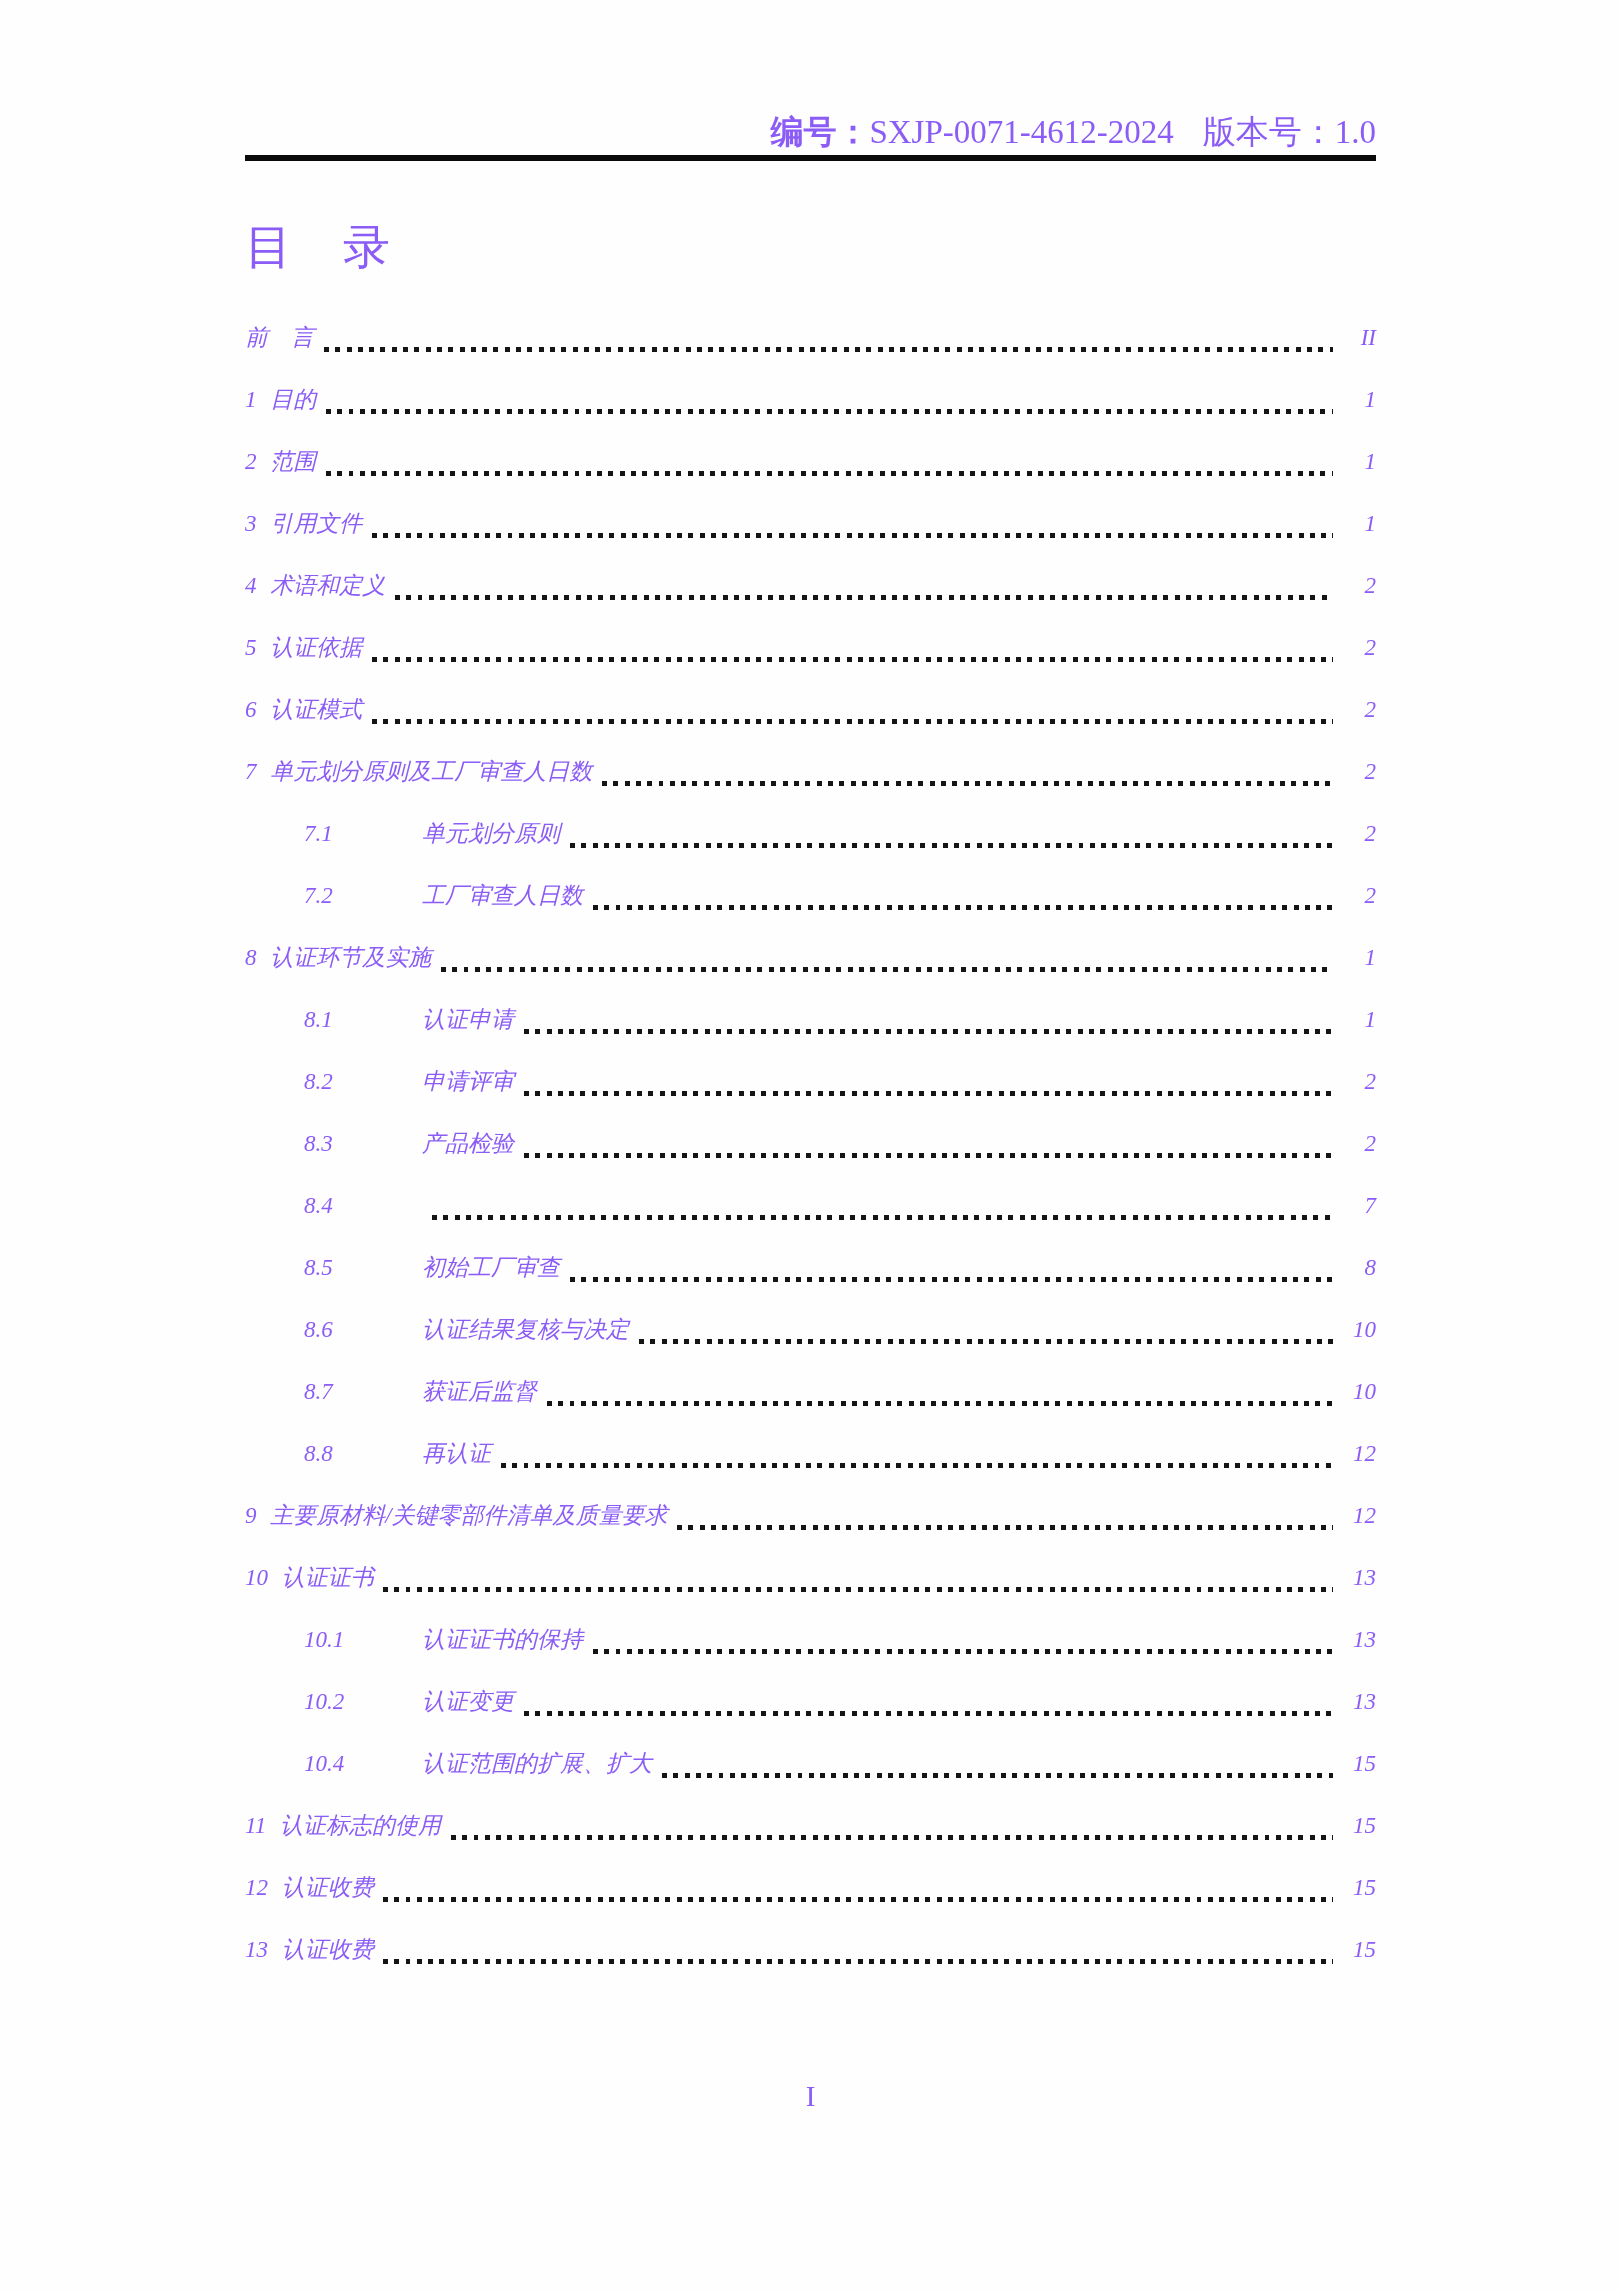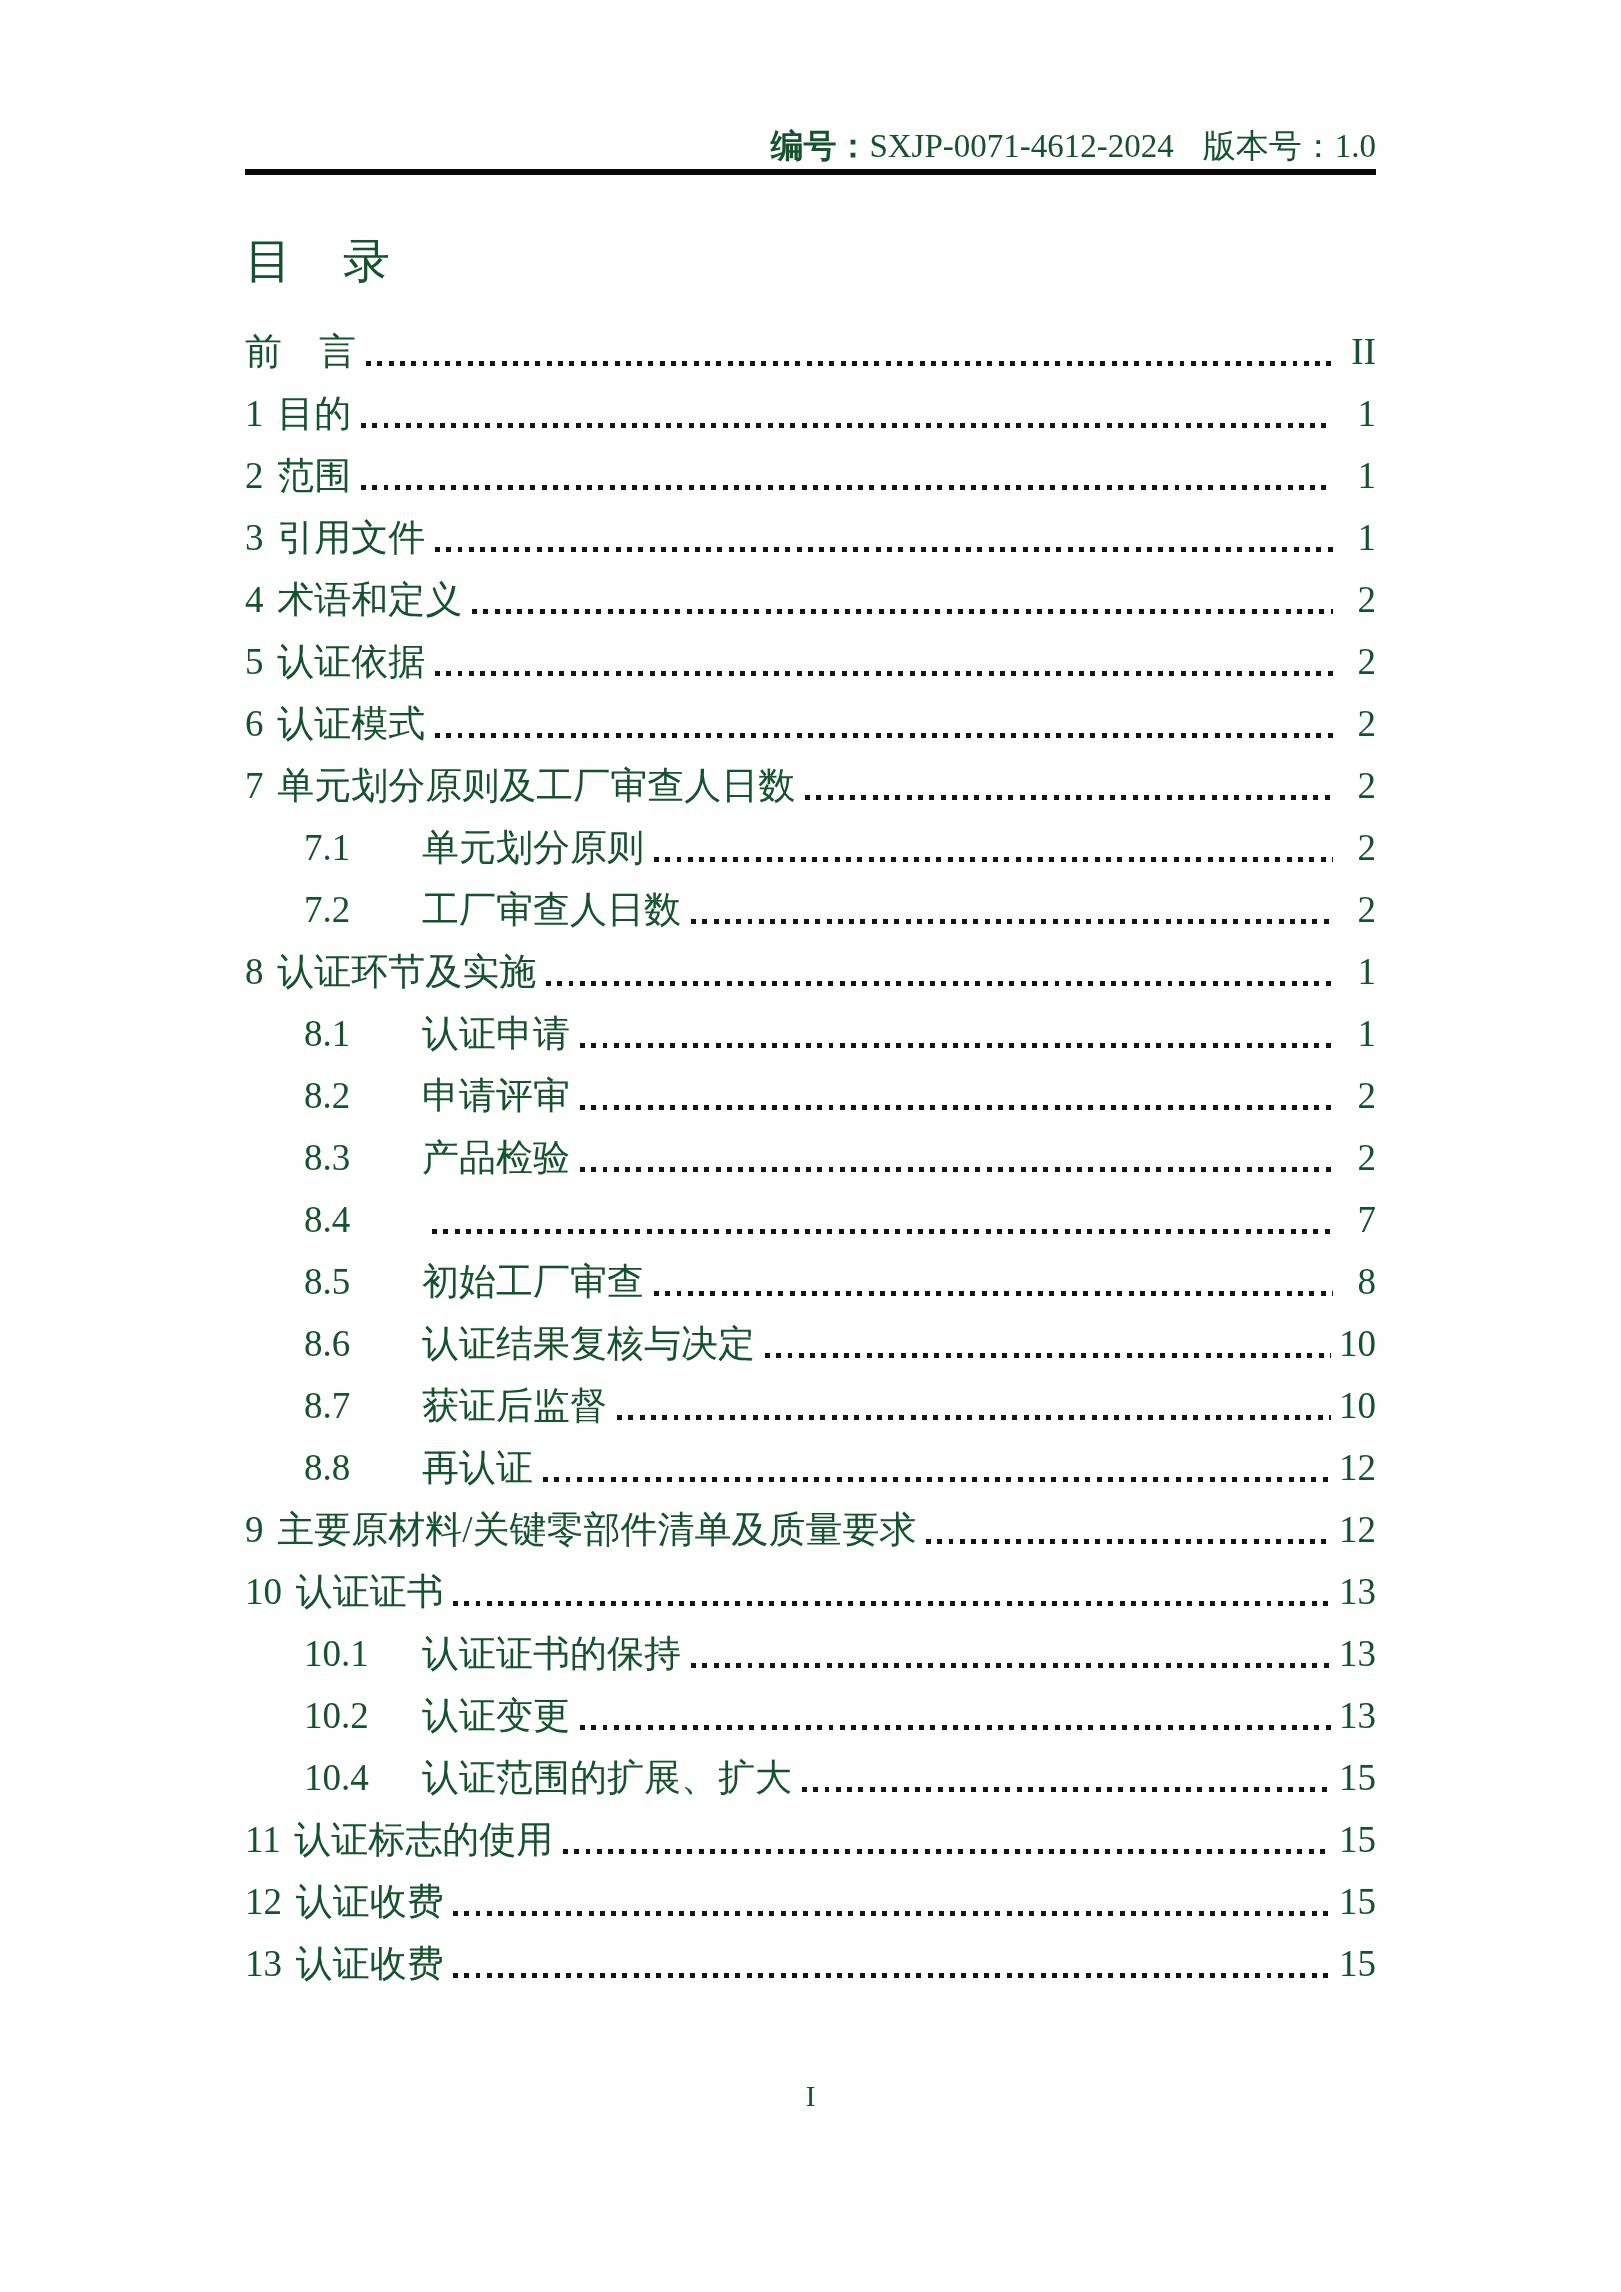--- a/index.html
+++ b/index.html
@@ -2,23 +2,23 @@
 <html><head>
 <meta charset="utf-8">
 <style>
   html,body{margin:0;padding:0;background:#888;}
   .page{
     position:relative;
     width:1621px;height:2293px;
     background:#fefefe;
     margin:0 auto;
     box-sizing:border-box;
-    padding:14px 245px;
+    padding:0 245px;
     font-family:"Liberation Serif","DejaVu Serif",serif;
-    color:#14532d;
+    color:#8b5cf6;
     overflow:hidden;
   }
   .doc-header{
     margin-top:110px;
     height:45px;line-height:45px;
     text-align:right;
     font-size:33px;
     white-space:nowrap;
   }
   .doc-header .lbl-bold{font-weight:bold;}
@@ -32,22 +32,23 @@
     text-align:left;
     font-size:47px;
     letter-spacing:2px;
     font-weight:normal;
   }
   .toc{margin-top:25.5px;}
   .toc-row{
     display:flex;
     height:62px;
     line-height:62px;
-    font-size:37px;
+    font-size:23px;
     white-space:nowrap;
+    font-style:italic;
   }
   .toc-row .num{flex:none;}
   .toc-row.lvl1 .num{margin-right:13.7px;}
   .toc-row.lvl1 .num:empty{margin-right:0;}
   .toc-row.lvl2{margin-left:59px;align-items:center;}
   .toc-row.lvl2 .num{width:118px;}
   .toc-row .entry-title{flex:none;}
   .toc-row .leader{
     flex:1 1 auto;
     align-self:flex-start;

